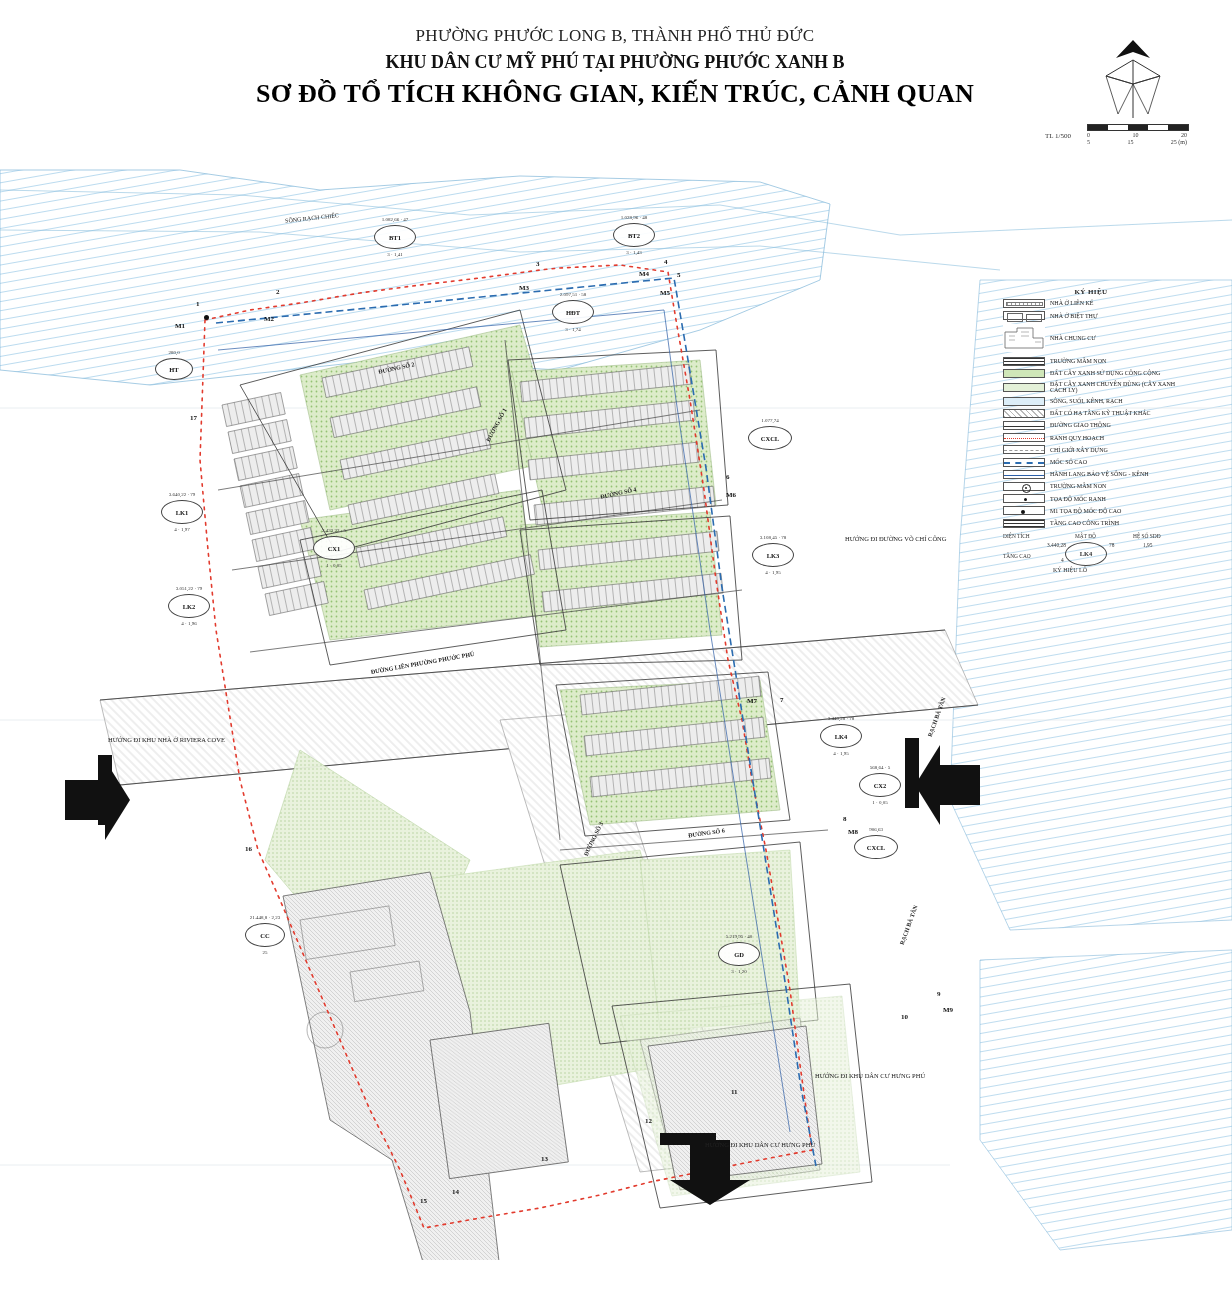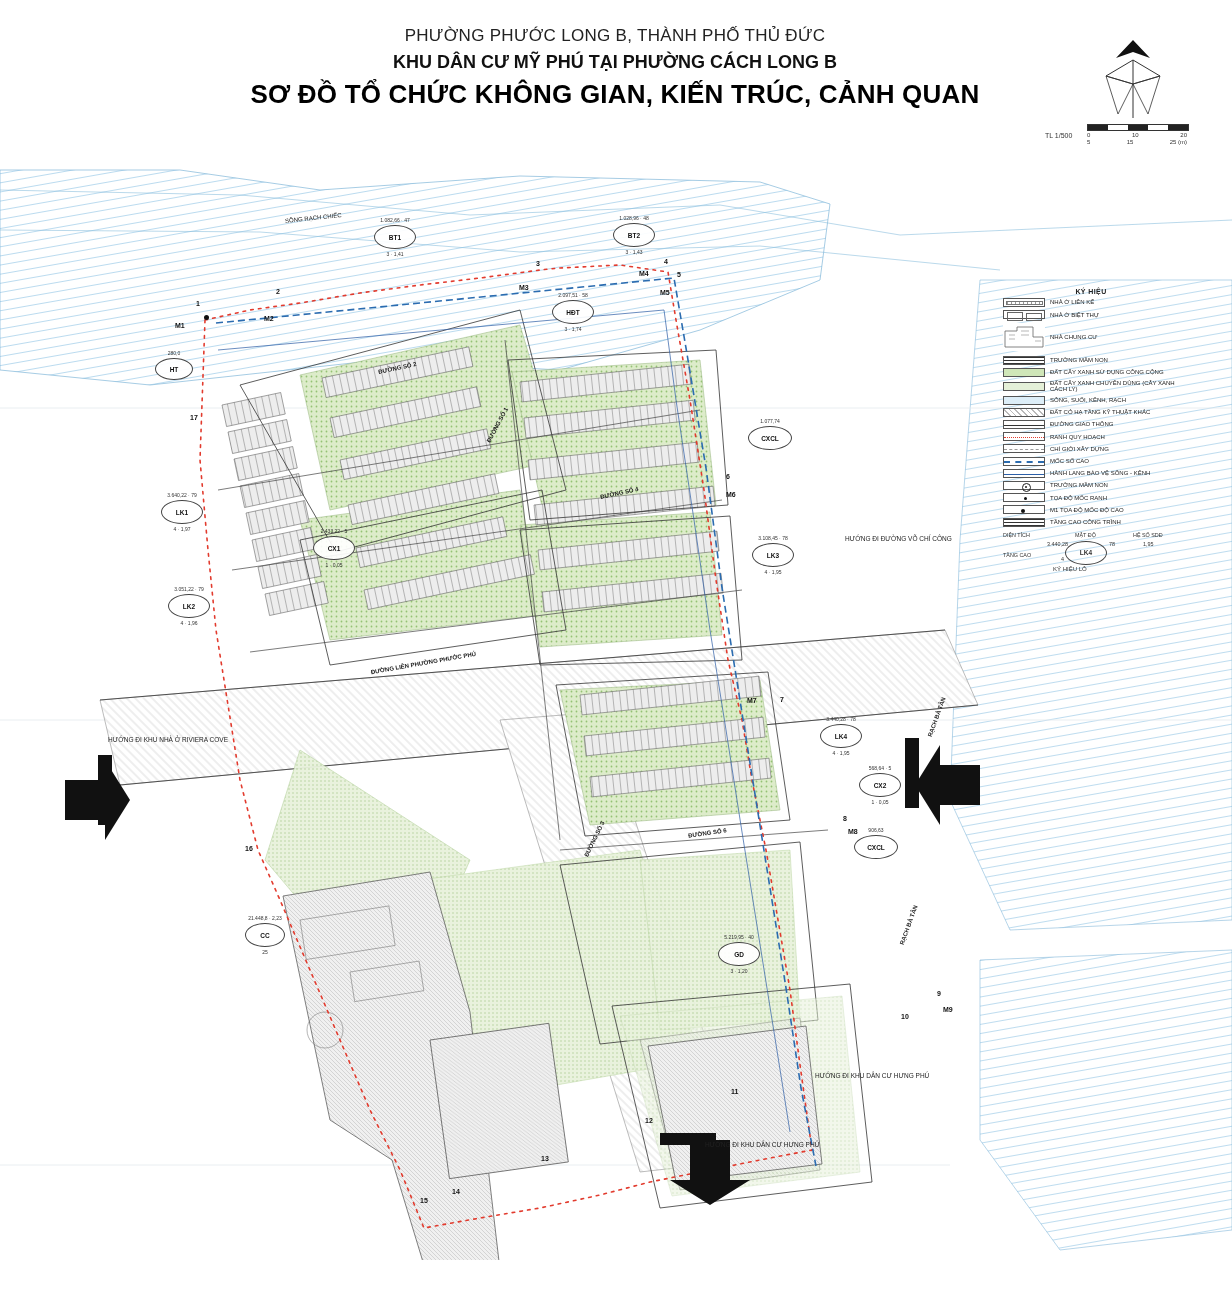--- a/index.html
+++ b/index.html
@@ -1,17 +1,17 @@
 <!DOCTYPE html>
 <html><head>
 <meta charset="utf-8">
 <style>
   html,body{margin:0;padding:0;background:#ffffff;}
   body{width:1232px;height:1314px;position:relative;font-family:"Liberation Sans",sans-serif;color:#1a1a1a;overflow:hidden;}
-  #sheet{position:absolute;inset:0;}
+  #sheet{position:absolute;inset:0;font-family:Liberation Serif, serif;}
   
   .title-block{position:absolute;left:200px;top:26px;width:830px;text-align:center;}
   .t1{font-size:17px;letter-spacing:.3px;color:#222;}
   .t2{font-size:16px;margin-top:4px;color:#222;}
   .t3{font-size:18px;font-weight:bold;margin-top:6px;color:#111;}
   .t4{font-size:26px;font-weight:bold;margin-top:6px;color:#000;letter-spacing:.2px;}
   
   .north{position:absolute;left:1088px;top:36px;width:90px;height:86px;}
   .scalebar{position:absolute;left:1045px;top:124px;width:145px;font-size:7px;color:#333;}
   .scalebar .bars{display:flex;height:5px;width:100px;margin-left:42px;border:.5px solid #333;}
@@ -72,22 +72,22 @@
   .bubble .sub2{position:absolute;bottom:-9px;left:50%;transform:translateX(-50%);font-size:5px;font-weight:normal;color:#333;white-space:nowrap;}
   .arrow-lbl{position:absolute;font-size:6.5px;color:#222;white-space:nowrap;}
 </style>
 </head>
 <body>
 
 <div id="sheet">
 
   <div class="title-block">
     <div class="t1">PHƯỜNG PHƯỚC LONG B, THÀNH PHỐ THỦ ĐỨC</div>
-    <div class="t3">KHU DÂN CƯ MỸ PHÚ TẠI PHƯỜNG CÁCH LONG B</div>
-    <div class="t4">SƠ ĐỒ TỔ CHỨC KHÔNG GIAN, KIẾN TRÚC, CẢNH QUAN</div>
+    <div class="t3">KHU DÂN CƯ MỸ PHÚ TẠI PHƯỜNG PHƯỚC XANH B</div>
+    <div class="t4">SƠ ĐỒ TỔ TÍCH KHÔNG GIAN, KIẾN TRÚC, CẢNH QUAN</div>
   </div>
 
   <div class="north">
     <svg width="90" height="86" viewBox="0 0 90 86">
       <path d="M45 4 L62 22 L45 16 L28 22 Z" fill="#111"></path>
       <path d="M45 24 L72 40 L45 48 L18 40 Z" fill="none" stroke="#333" stroke-width="1"></path>
       <path d="M45 24 L45 82" stroke="#333" stroke-width="1"></path>
       <path d="M18 40 L45 48 L30 78 Z" fill="none" stroke="#333" stroke-width=".8"></path>
       <path d="M72 40 L45 48 L60 78 Z" fill="none" stroke="#333" stroke-width=".8"></path>
     </svg>

